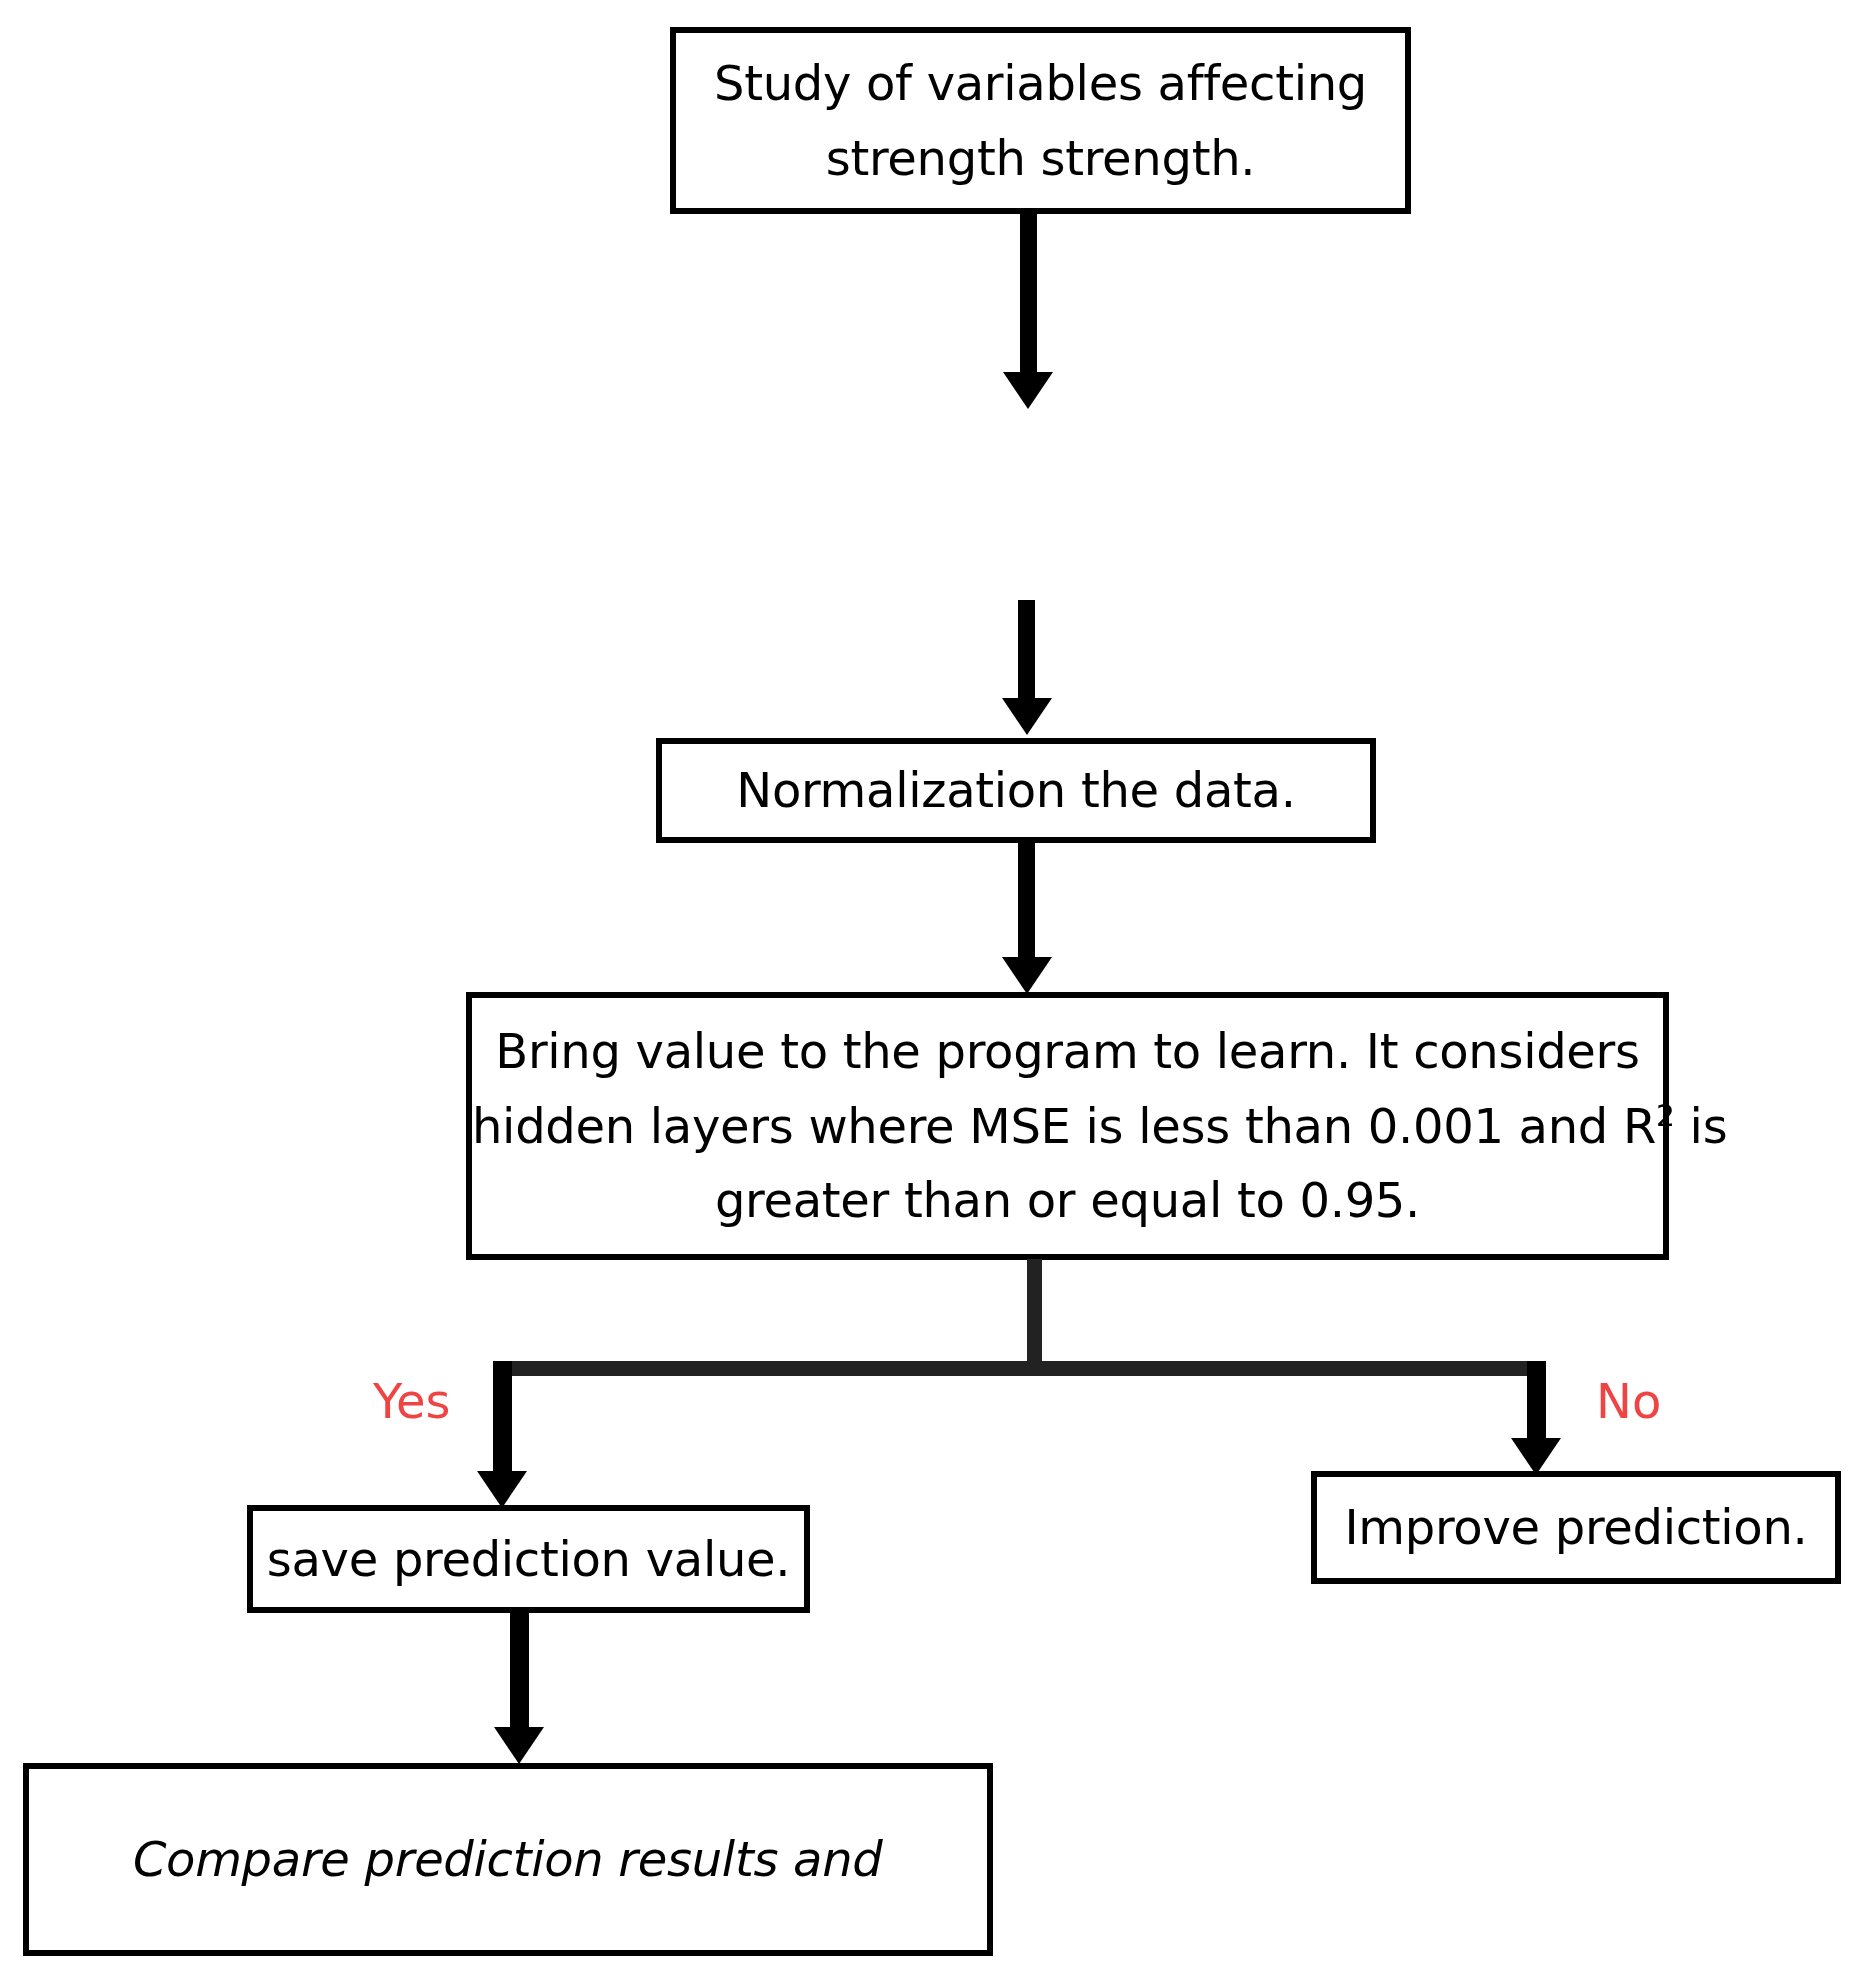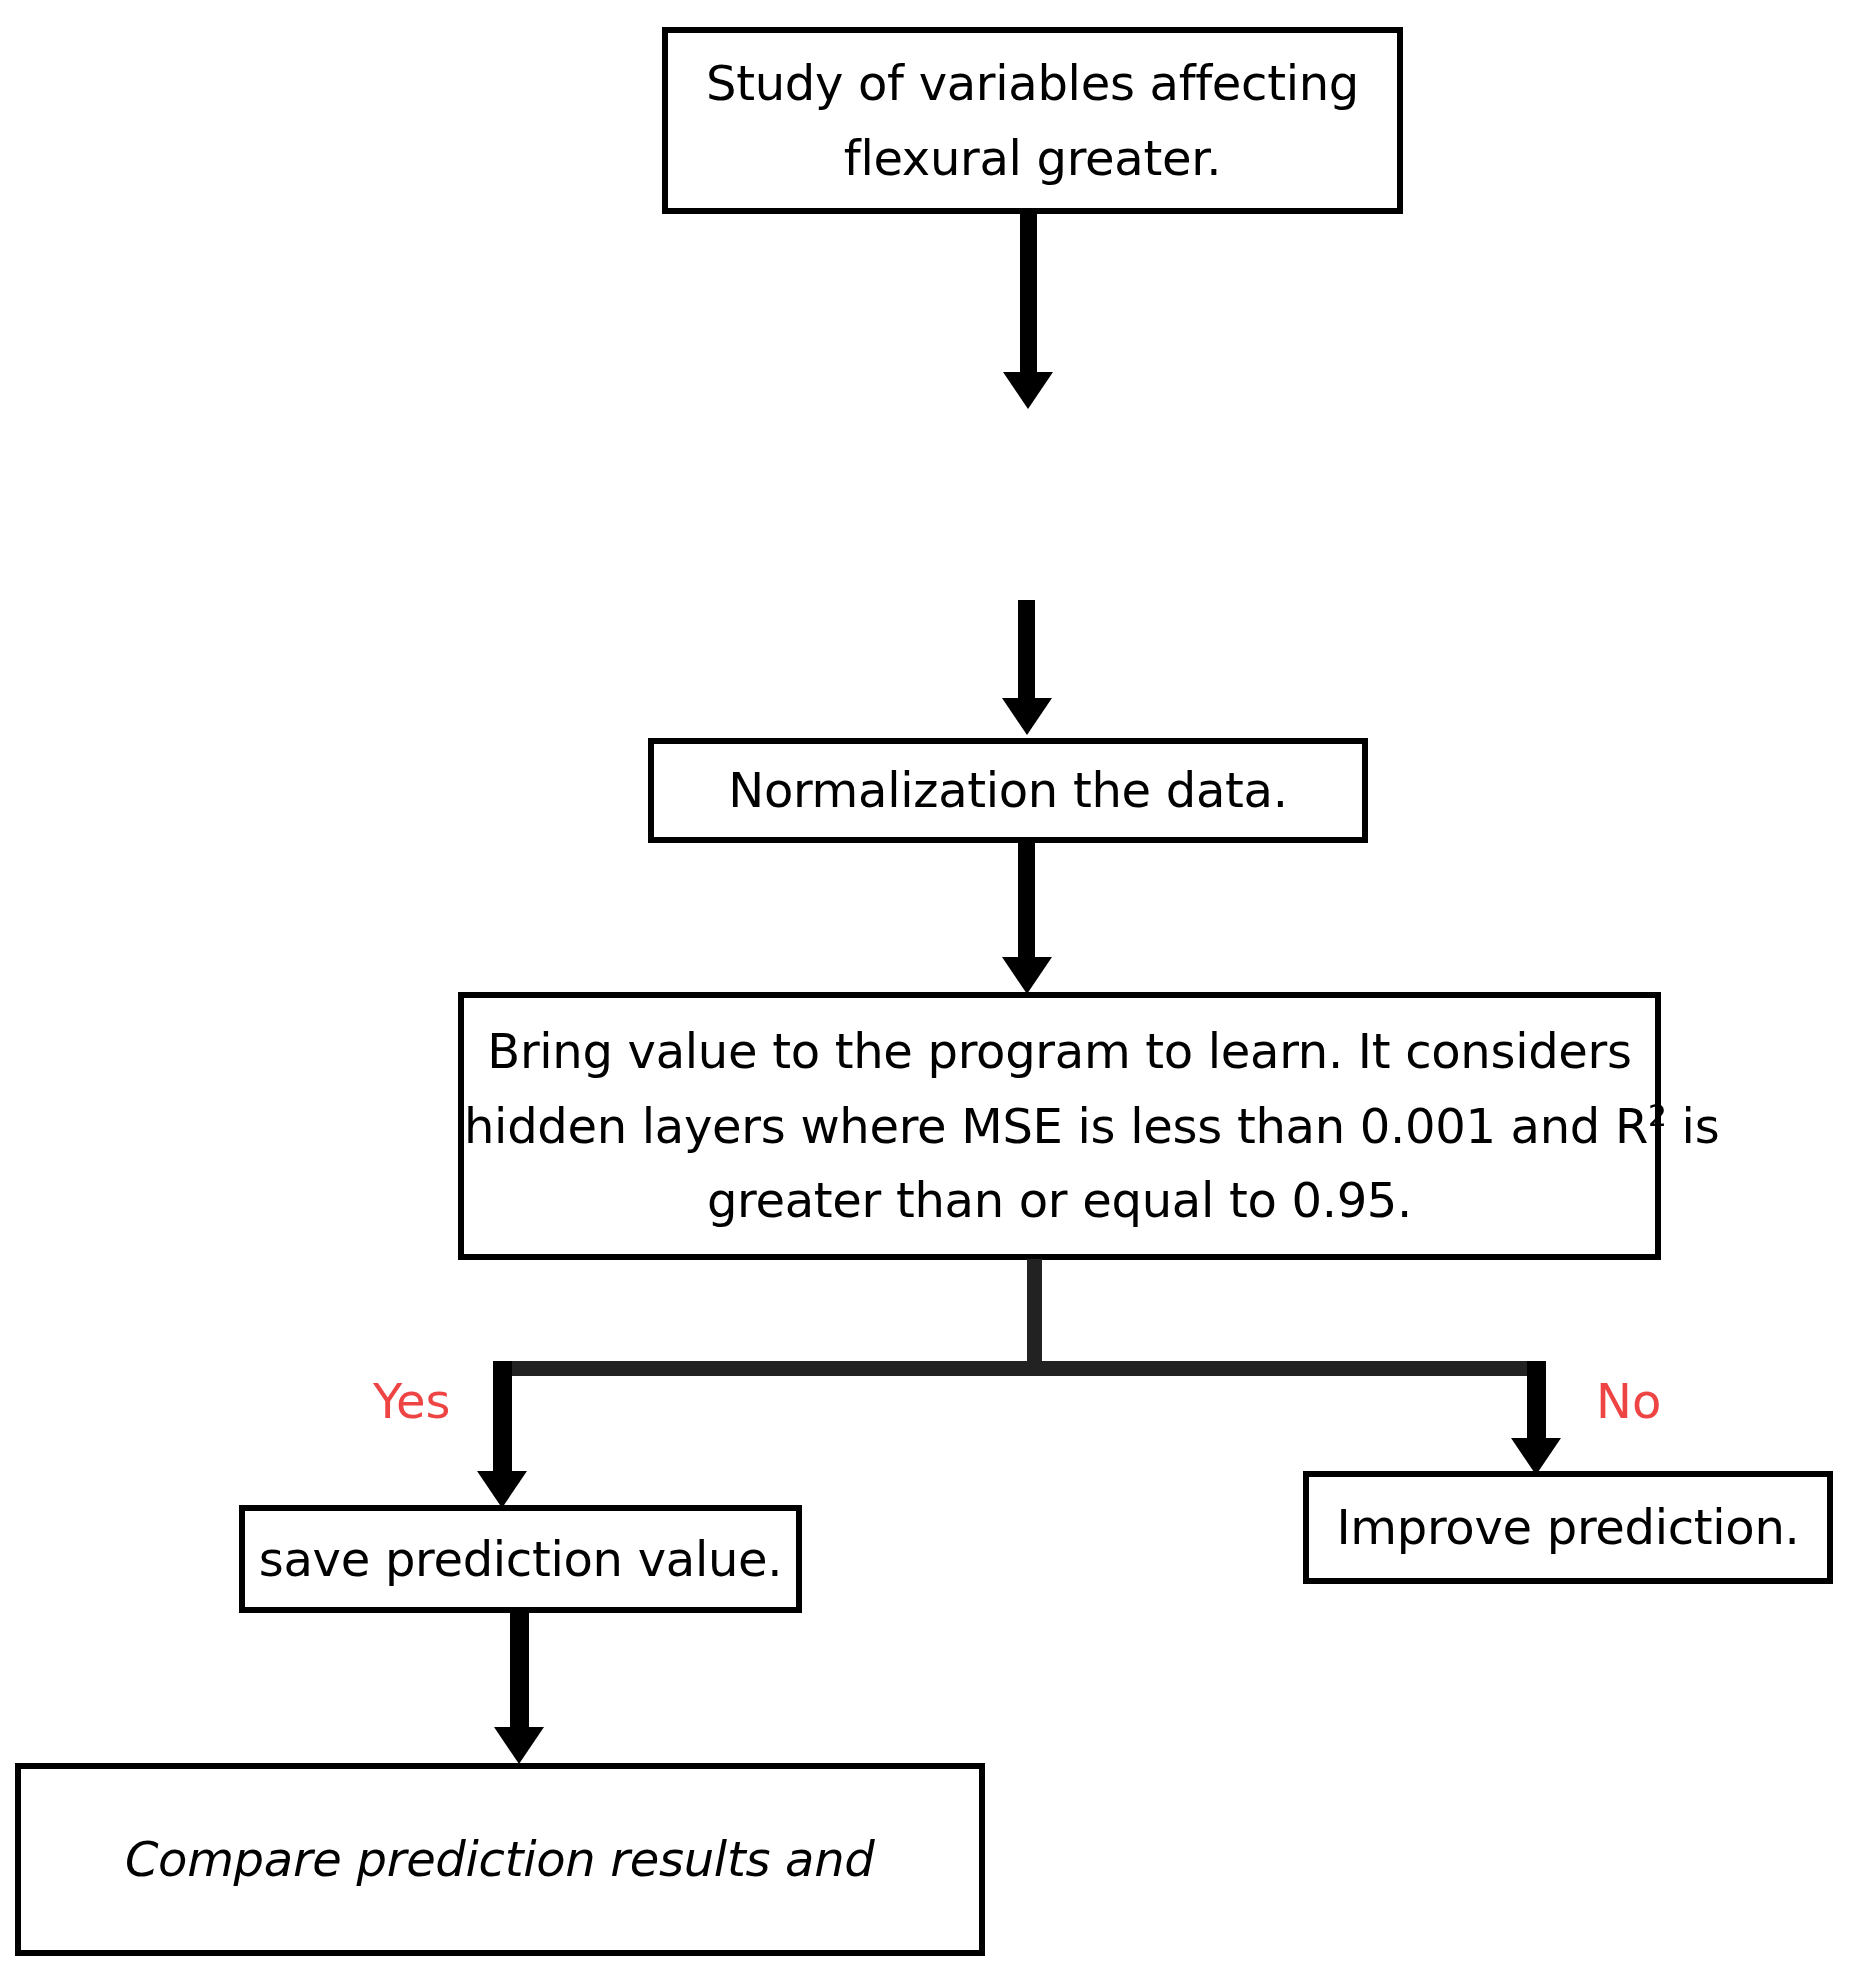--- a/index.html
+++ b/index.html
@@ -21,20 +21,21 @@
   .node {
     position: absolute;
     box-sizing: border-box;
     background: #ffffff;
     border: 6px solid #000000;
     display: flex;
     flex-direction: column;
     align-items: center;
     justify-content: center;
     text-align: center;
+    margin-left: 8px;
   }
   .node .line {
     display: block;
     width: 100%;
     font-family: "DejaVu Sans", sans-serif;
     font-size: 48px;
     line-height: 1.55;
     color: #000000;
     letter-spacing: -0.3px;
     white-space: nowrap;
@@ -72,21 +73,21 @@
     white-space: nowrap;
   }
 </style>
 </head>
 <body>
 
 <div id="canvas">
 
   <div class="node" style="left:662px; top:27px; width:741px; height:187px;">
     <span class="line">Study of variables affecting</span>
-    <span class="line">flexural greater.</span>
+    <span class="line">strength strength.</span>
   </div>
 
   <div class="vline" style="left:1020px; top:213px; width:17.3px; height:160px;"></div>
   <div class="arrowhead" style="left:1003px; top:372px;"></div>
 
 
   <div class="vline" style="left:1018px; top:600px; width:17.3px; height:100px;"></div>
   <div class="arrowhead" style="left:1002px; top:698px;"></div>
 
   <div class="node" style="left:648px; top:738px; width:720px; height:105px;">

